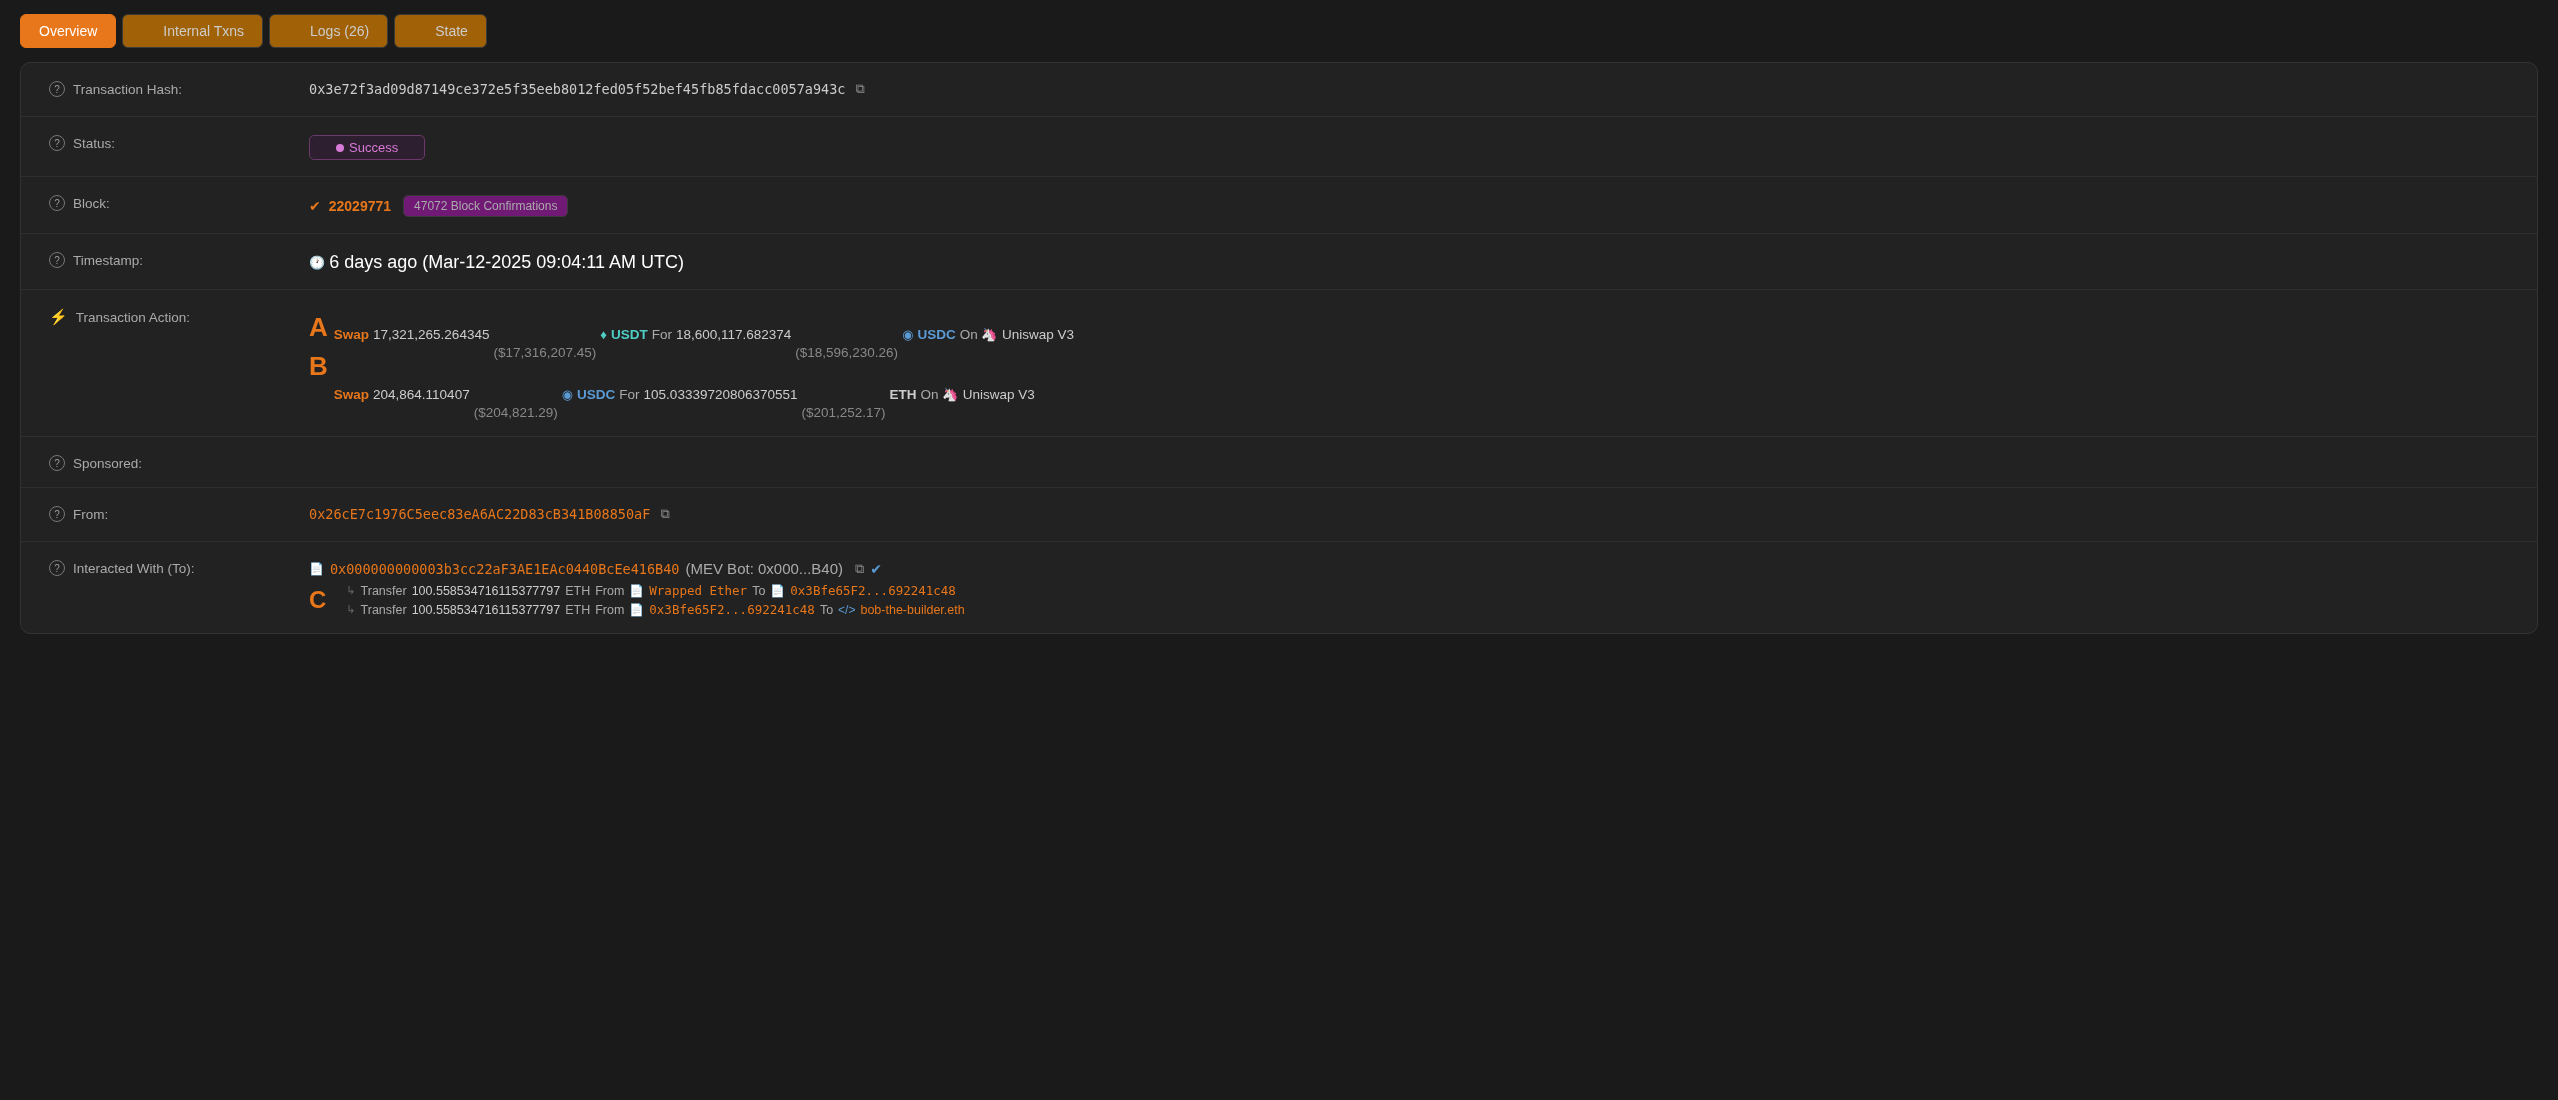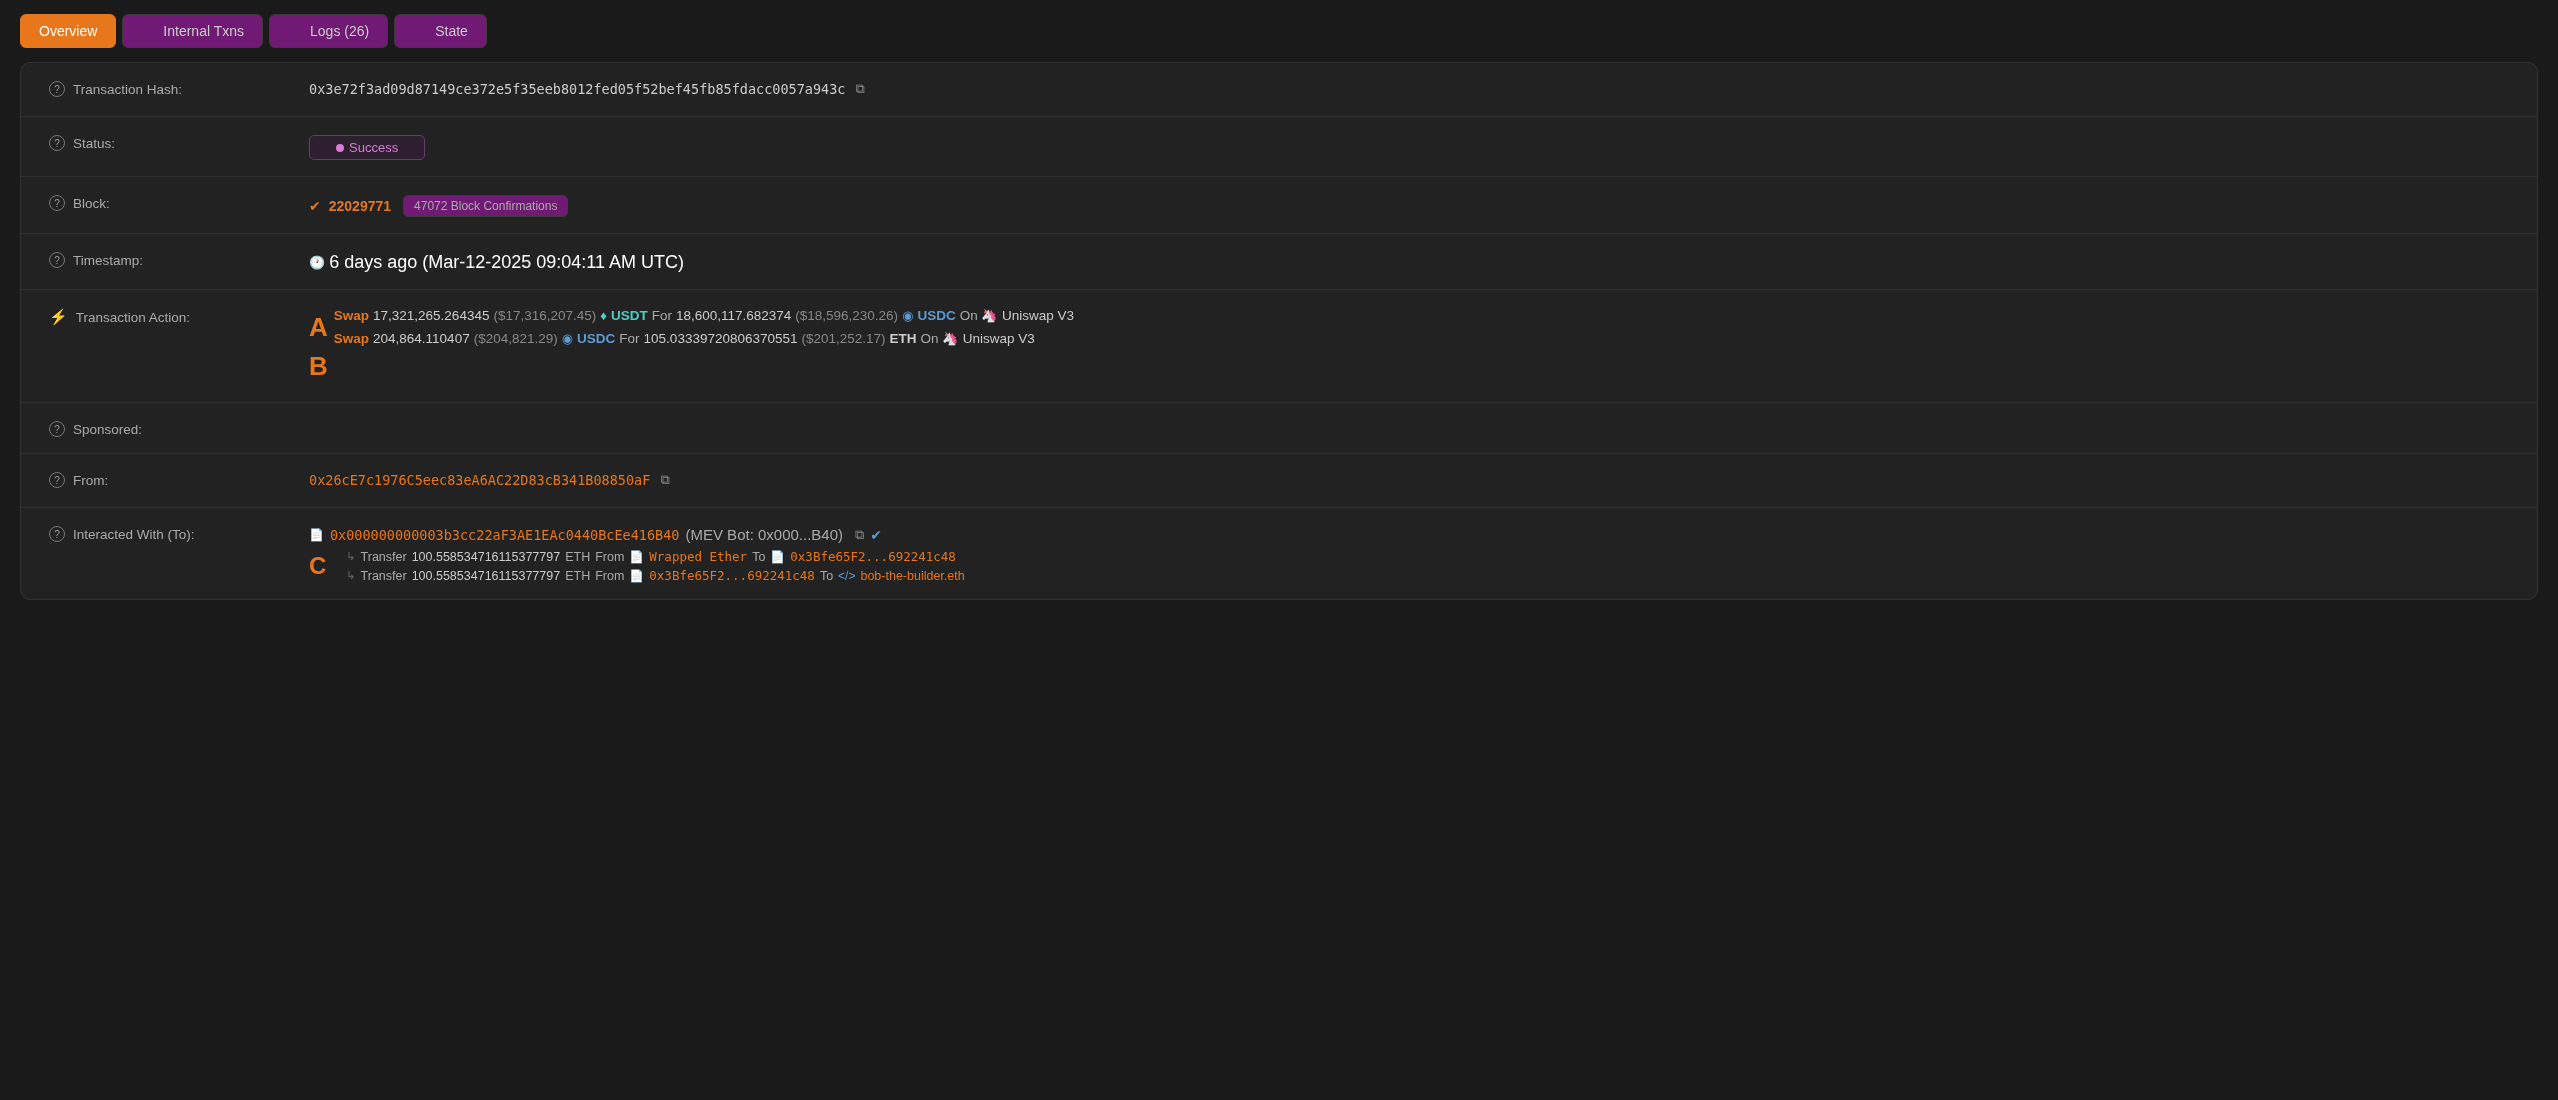--- a/index.html
+++ b/index.html
@@ -24,21 +24,21 @@
       border: 1px solid transparent;
       color: #ccc;
       background: transparent;
     }
     .tab.active {
       background: #e8761a;
       color: #fff;
       border-color: #e8761a;
     }
     .tab:not(.active) {
-      background: #701a75;
+      background: #a16207;
       border-color: #3a3a3a;
       padding-left: 40px;
     }
     .card {
       background: #222;
       border: 1px solid #333;
       border-radius: 10px;
       margin: 0 20px;
       overflow: hidden;
     }
@@ -129,21 +129,21 @@
     .action-lines { display: flex; flex-direction: column; gap: 8px; }
     .action-line {
       display: flex;
       align-items: center;
       flex-wrap: wrap;
       gap: 4px;
       font-size: 13.5px;
     }
     .swap-label { color: #e8761a; font-weight: 700; }
     .amount { color: #ccc; }
-    .usd { color: #888; }
+    .usd { color: #888; margin-top: 37px; }
     .token-usdt { color: #4ecdc4; font-weight: 600; }
     .token-usdc { color: #5b9bd5; font-weight: 600; }
     .token-eth { color: #ccc; font-weight: 600; }
     .for-label { color: #aaa; }
     .on-label { color: #aaa; }
     .uniswap-label { color: #ccc; }
     .gem-icon { color: #4ecdc4; font-size: 13px; }
     .usdc-icon { color: #5b9bd5; font-size: 13px; }
     .uniswap-icon { font-size: 13px; }
     .address-link {

